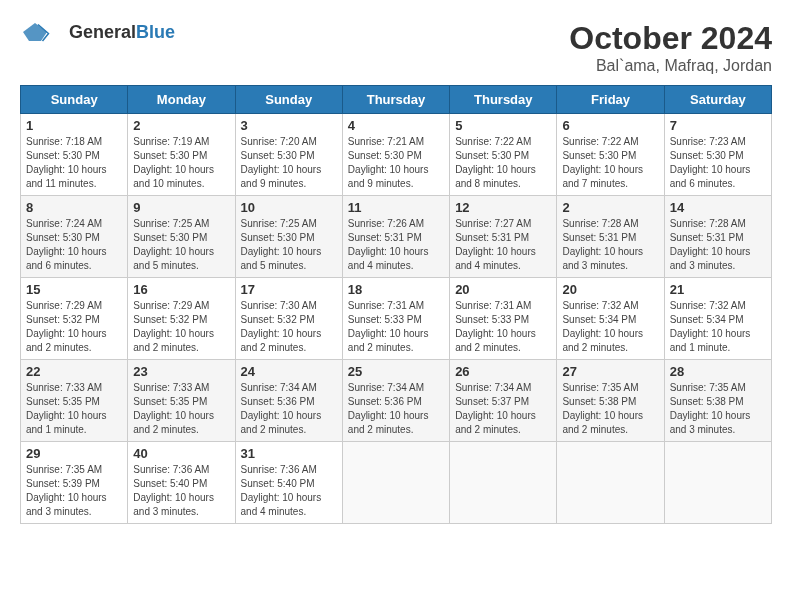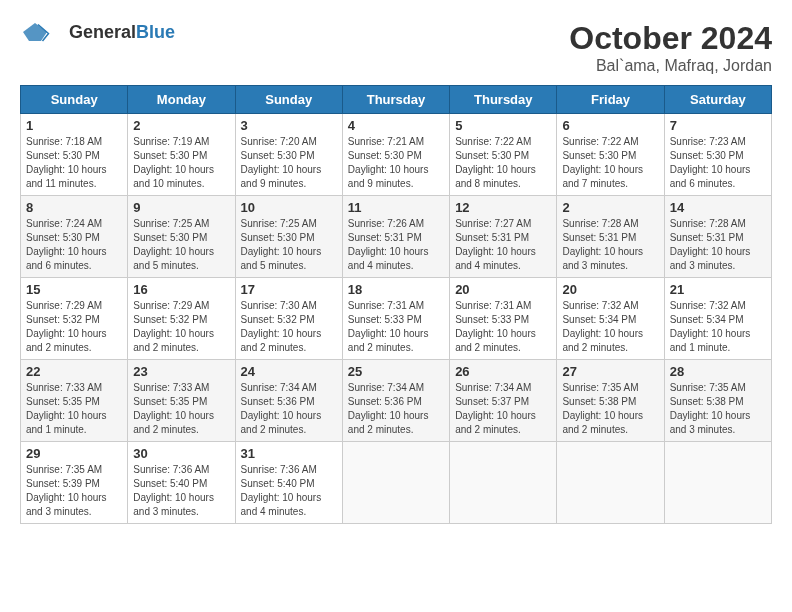--- a/index.html
+++ b/index.html
@@ -242,21 +242,21 @@
           <span class="day-number">28</span>
           <div class="day-info">Sunrise: 7:35 AM<br>Sunset: 5:38 PM<br>Daylight: 10 hours and 3 minutes.</div>
         </td>
       </tr>
       <tr>
         <td>
           <span class="day-number">29</span>
           <div class="day-info">Sunrise: 7:35 AM<br>Sunset: 5:39 PM<br>Daylight: 10 hours and 3 minutes.</div>
         </td>
         <td>
-          <span class="day-number">30</span>
+          <span class="day-number">40</span>
           <div class="day-info">Sunrise: 7:36 AM<br>Sunset: 5:40 PM<br>Daylight: 10 hours and 3 minutes.</div>
         </td>
         <td>
           <span class="day-number">31</span>
           <div class="day-info">Sunrise: 7:36 AM<br>Sunset: 5:40 PM<br>Daylight: 10 hours and 4 minutes.</div>
         </td>
         <td class="empty-cell"></td>
         <td class="empty-cell"></td>
         <td class="empty-cell"></td>
         <td class="empty-cell"></td>

